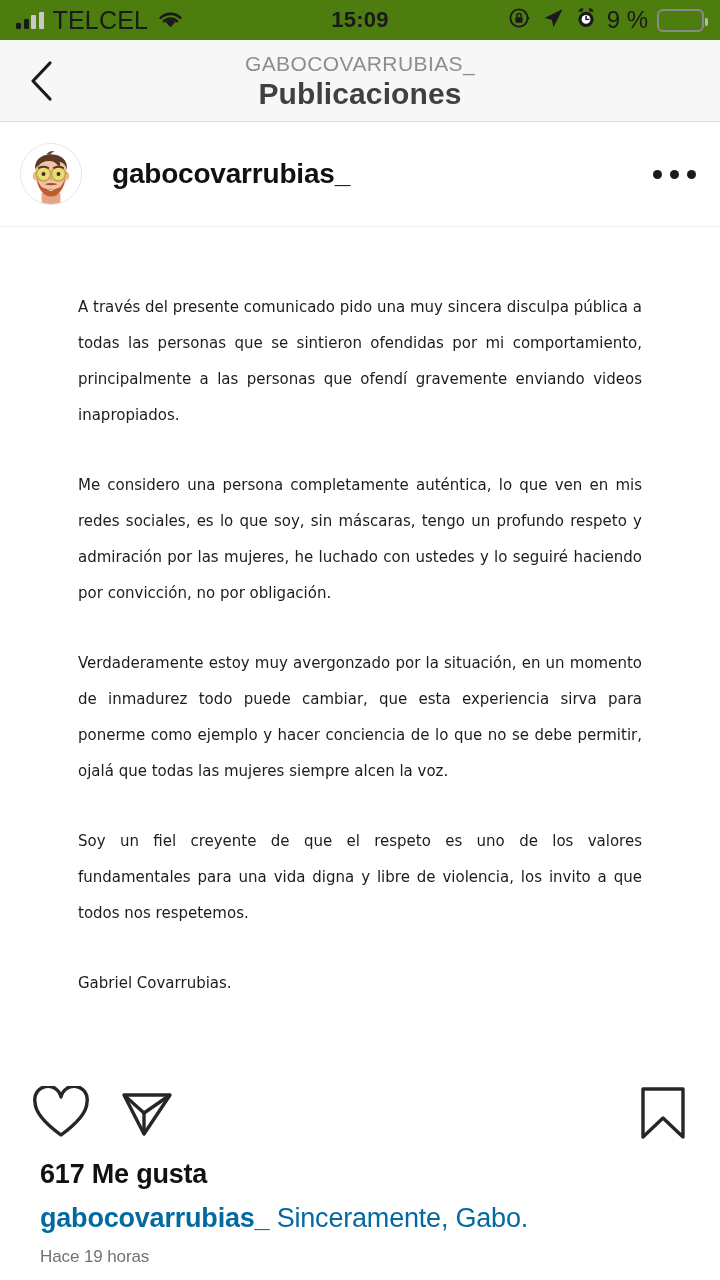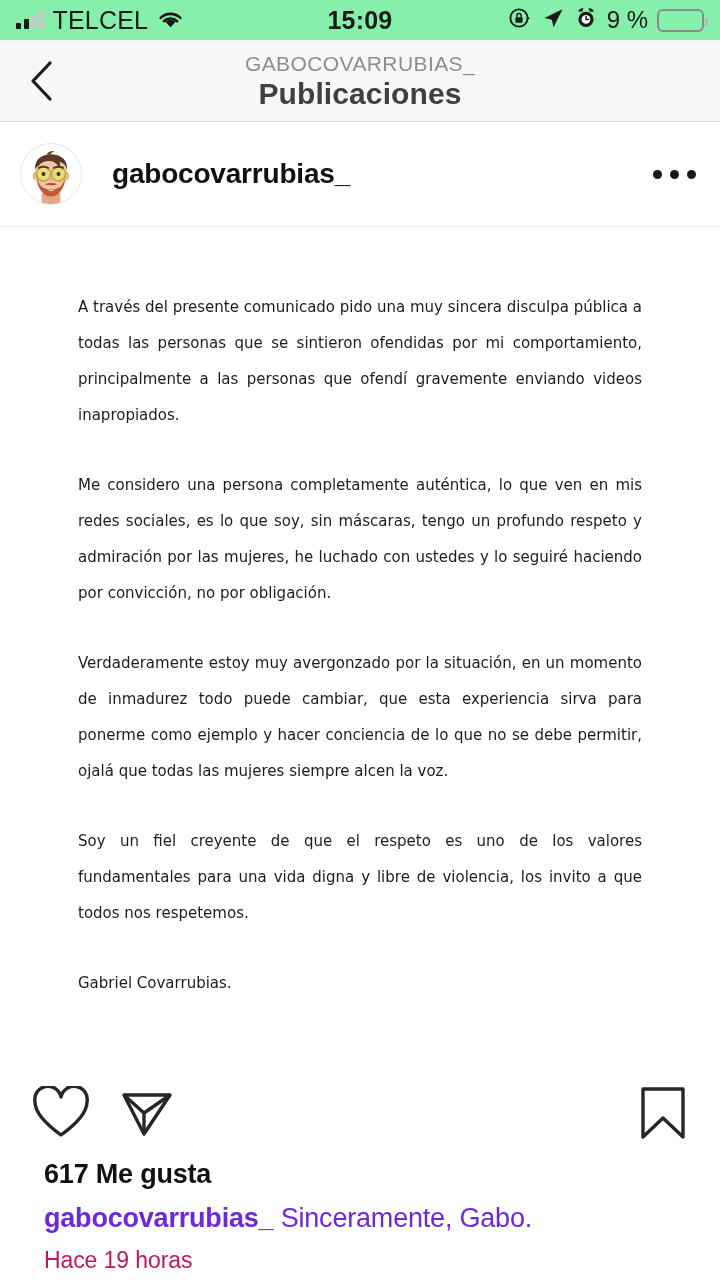--- a/index.html
+++ b/index.html
@@ -9,39 +9,39 @@
     background:#ffffff;
     color:#000000;
     -webkit-font-smoothing:antialiased;
     overflow:hidden;
   }
   .screen { position:relative; width:720px; height:1280px; background:#ffffff; }
 
   
   .statusbar {
     height:40px;
-    background:#86efac;
+    background:#4d7c0f;
     display:flex;
     align-items:center;
     padding:0 16px;
     position:relative;
   }
   .sb-left { display:flex; align-items:center; gap:9px; }
   .signal { display:flex; align-items:flex-end; gap:2.5px; height:17px; }
   .signal i { display:block; width:5px; background:#1a1a1a; border-radius:1px; }
   .signal i:nth-child(1){ height:6px; }
   .signal i:nth-child(2){ height:10px; }
   .signal i:nth-child(3){ height:14px; background:#c9c9c9; }
   .signal i:nth-child(4){ height:17px; background:#c9c9c9; }
   .carrier { font-size:25px; letter-spacing:0.2px; color:#1a1a1a; }
   .wifi { width:27px; height:20px; display:block; }
   .sb-center {
     position:absolute; left:0; right:0; top:0; height:40px;
     display:flex; align-items:center; justify-content:center;
-    font-size:25px; font-weight:bold; color:#1a1a1a; letter-spacing:0.2px;
+    font-size:22px; font-weight:bold; color:#1a1a1a; letter-spacing:0.2px;
   }
   .sb-right {
     margin-left:auto; display:flex; align-items:center; gap:9px; position:relative; z-index:2;
   }
   .pct { font-size:24px; color:#1a1a1a; }
   .battery {
     width:47px; height:23px; border:2.5px solid #8a8a8a; border-radius:6px;
     position:relative; padding:2.5px;
   }
   .battery::after {
@@ -103,25 +103,25 @@
 
   
   .actions {
     display:flex; align-items:center; padding:14px 22px 6px 22px; background:#fff;
   }
   .act-btn { padding:8px 10px; cursor:pointer; display:flex; }
   .act-btn.share { margin-left:10px; }
   .act-btn.save { margin-left:auto; }
 
   
-  .caption-wrap { padding:4px 28px 0 44px; background:#fff; }
+  .caption-wrap { padding:4px 28px 0 16px; background:#fff;margin-left:24px; }
   .likes { font-size:27px; font-weight:bold; color:#111; letter-spacing:-0.2px; margin-bottom:11px; }
-  .caption { font-size:27px; color:#6d28d9; line-height:1.28; letter-spacing:-0.2px; }
+  .caption { font-size:27px; color:#0369a1; line-height:1.28; letter-spacing:-0.2px; }
   .caption .uname { font-weight:bold; }
-  .timestamp { margin-top:11px; font-size:23px; color:#be185d; letter-spacing:-0.1px; }
+  .timestamp { margin-top:11px; font-size:17px; color:#737373; letter-spacing:-0.1px; }
 </style>
 </head>
 <body>
 
 <div class="screen">
 
   <div class="statusbar">
     <div class="sb-left">
       <span class="signal">
         <i></i>

